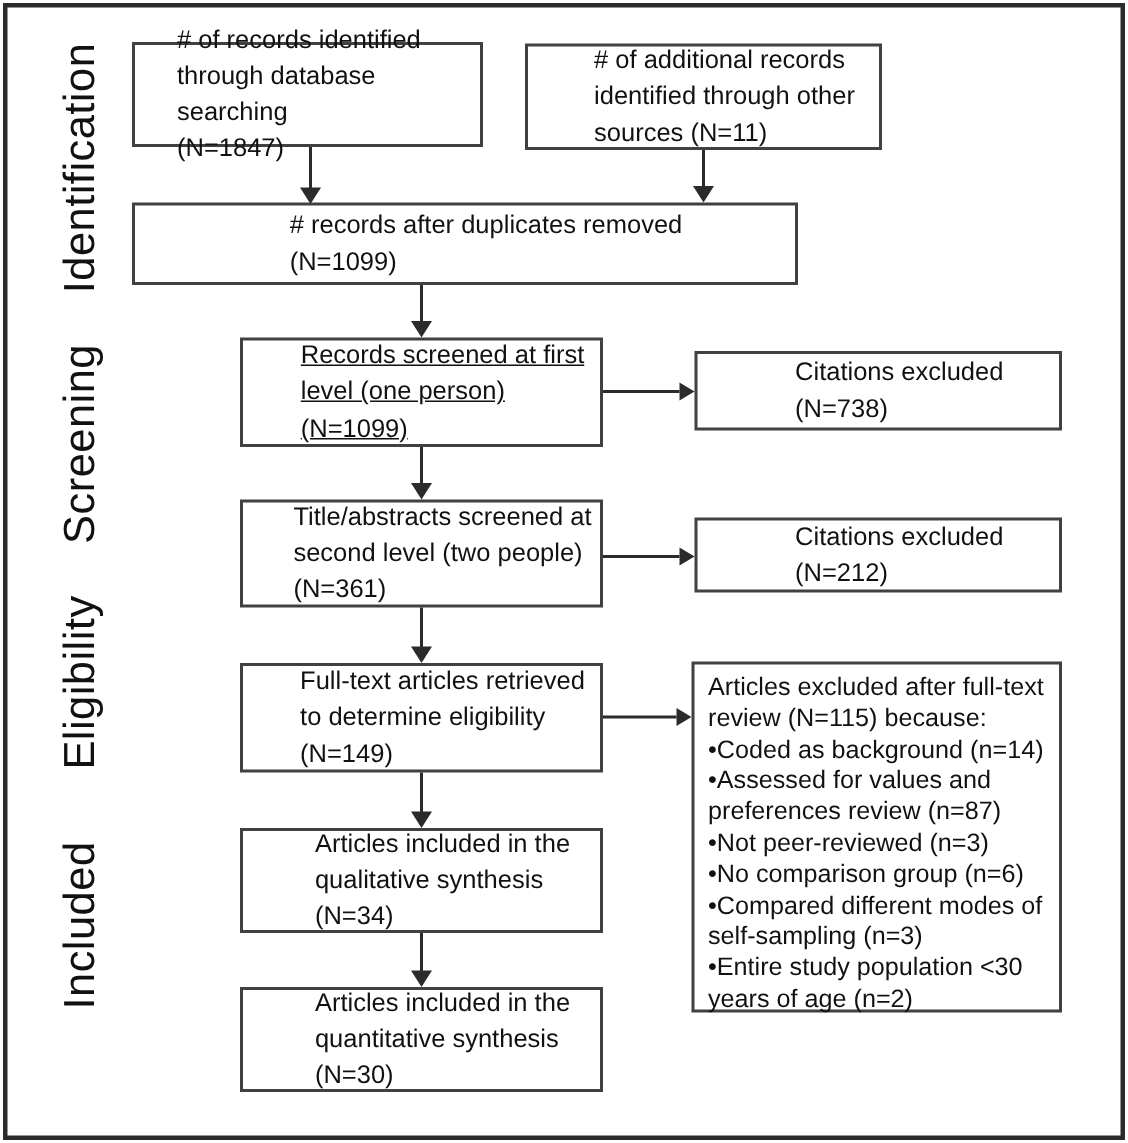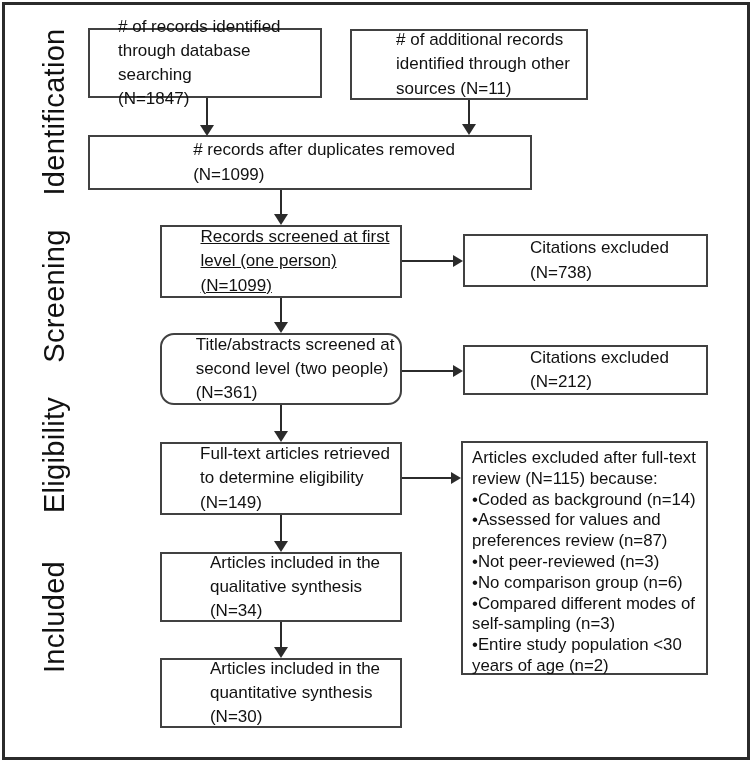--- a/index.html
+++ b/index.html
@@ -101,21 +101,21 @@
 identified through other
 sources (N=11)</div>
   <div class="box" style="left:88px; top:135px; width:444px; height:55px;"># records after duplicates removed
 (N=1099)</div>
 
   <div class="box" style="left:160px; top:225px; width:242px; height:73px;text-decoration:underline;">Records screened at first
 level (one person)
 (N=1099)</div>
   <div class="box" style="left:463px; top:234px; width:245px; height:53px;">Citations excluded
 (N=738)</div>
-  <div class="box" style="left:160px; top:333px; width:242px; height:72px;border-radius:14px;">Title/abstracts screened at
+  <div class="box" style="left:160px; top:333px; width:242px; height:72px;">Title/abstracts screened at
 second level (two people)
 (N=361)</div>
   <div class="box" style="left:463px; top:345px; width:245px; height:50px;">Citations excluded
 (N=212)</div>
 
   <div class="box" style="left:160px; top:442px; width:242px; height:73px;">Full-text articles retrieved
 to determine eligibility
 (N=149)</div>
   <div class="box list" style="left:461px; top:441px; width:247px; height:234px;">Articles excluded after full-text
 review (N=115) because:

